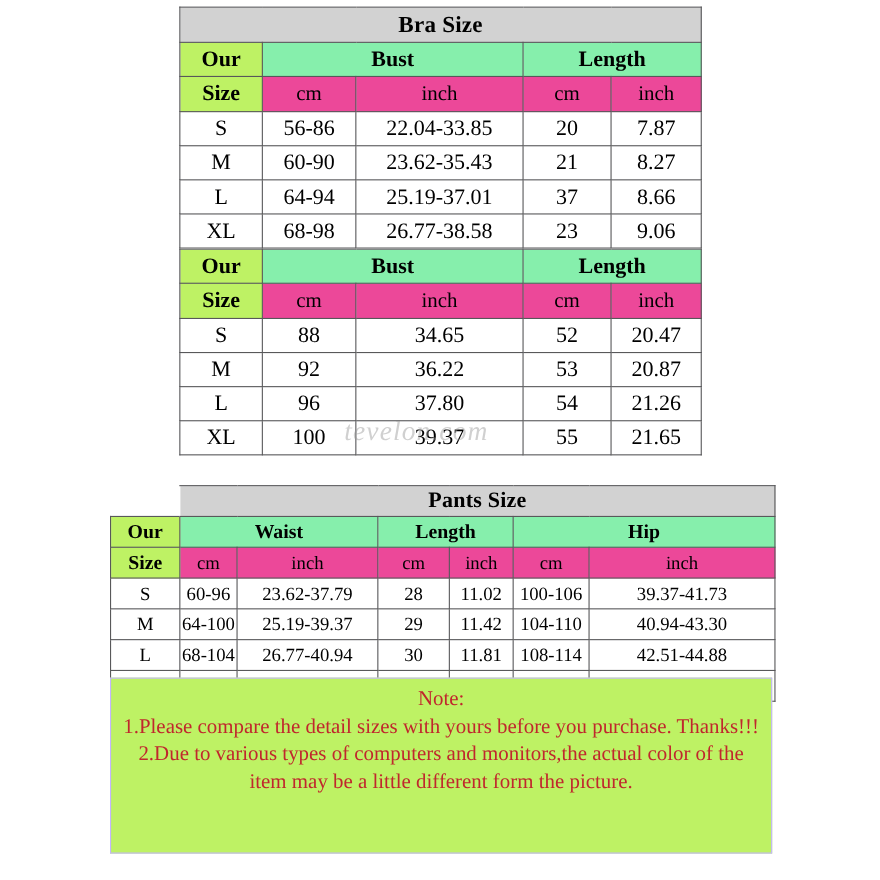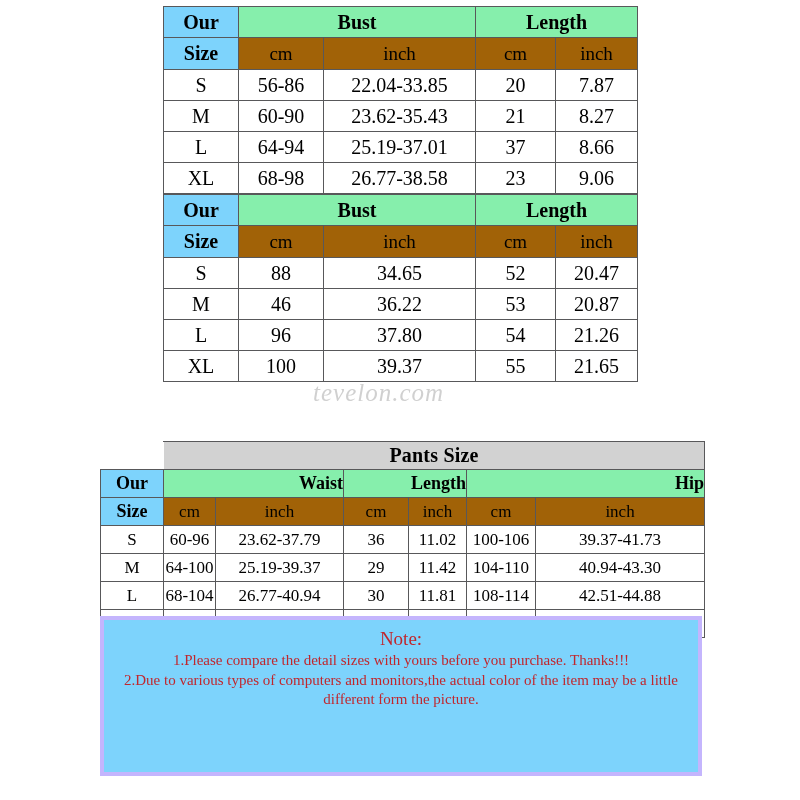--- a/index.html
+++ b/index.html
@@ -37,28 +37,28 @@
     height: 31px;
     letter-spacing: .2px;
   }
   .grp-cell {
     background: #86efac;
     font-weight: bold;
     font-size: 20px;
     height: 30px;
   }
   .unit-cell {
-    background: #a16207;
+    background: #ec4899;
     font-size: 19px;
     height: 31px;
     text-align: left;
     padding-left: 6px;
   }
   .oursize-cell {
-    background: #7dd3fc;
+    background: #bef264;
     font-weight: bold;
     font-size: 20px;
     height: 30px;
   }
   .data-cell {
     background: #ffffff;
     font-size: 20px;
     height: 30px;
   }
   .data-cell.sz {
@@ -76,49 +76,49 @@
   
   #pants-block {
     position: absolute;
     left: 100px;
     top: 441px;
   }
   #pants-block .size-table { width: 604px; }
   #pants-block .pants-title-row .title-cell { border-left-color: transparent; }
   #pants-block .data-cell { font-size: 17px; }
   #pants-block .unit-cell { font-size: 17px; }
-  #pants-block .grp-cell  { font-size: 18px; text-align: right; }
+  #pants-block .grp-cell  { font-size: 18px; }
   #pants-block .oursize-cell { font-size: 18px; }
   #pants-block .title-cell { font-size: 20px; }
   #pants-block .size-table td { height: 27px; }
   #pants-block .spacer-cell {
     border: none;
     background: transparent;
   }
 
   
   #note-box {
     position: absolute;
     left: 100px;
     top: 616px;
     width: 602px;
     height: 160px;
-    border: 4px solid #c4b5fd;
-    background: #7dd3fc;
+    border: 1px solid #c4b5fd;
+    background: #bef264;
     box-sizing: border-box;
     color: #c0272d;
     text-align: center;
     padding-top: 7px;
   }
   #note-box .note-title {
     font-size: 19px;
     line-height: 1.25;
   }
   #note-box .note-line {
-    font-size: 15px;
+    font-size: 19px;
     line-height: 1.32;
     padding: 0 10px;
   }
 
   
   #watermark {
     position: absolute;
     left: 313px;
     top: 379px;
     font-family: "Liberation Serif", "DejaVu Serif", serif;
@@ -138,20 +138,23 @@
   <table class="size-table">
     <colgroup>
       <col style="width:75px">
         <col style="width:85px">
         <col style="width:152px">
       <col style="width:80px">
         <col style="width:82px">
     </colgroup>
     <tbody>
       <tr>
+        <td class="title-cell" colspan="5">Bra Size</td>
+      </tr>
+      <tr>
         <td class="oursize-cell">Our</td>
         <td class="grp-cell" colspan="2">Bust</td>
         <td class="grp-cell" colspan="2">Length</td>
       </tr>
       <tr>
         <td class="oursize-cell">Size</td>
         <td class="unit-cell">cm</td>
         <td class="unit-cell">inch</td>
         <td class="unit-cell">cm</td>
         <td class="unit-cell">inch</td>
@@ -212,21 +215,21 @@
 
       <tr>
         <td class="data-cell sz">S</td>
         <td class="data-cell">88</td>
         <td class="data-cell">34.65</td>
         <td class="data-cell">52</td>
         <td class="data-cell">20.47</td>
       </tr>
       <tr>
         <td class="data-cell sz">M</td>
-        <td class="data-cell">46</td>
+        <td class="data-cell">92</td>
         <td class="data-cell">36.22</td>
         <td class="data-cell">53</td>
         <td class="data-cell">20.87</td>
       </tr>
       <tr>
         <td class="data-cell sz">L</td>
         <td class="data-cell">96</td>
         <td class="data-cell">37.80</td>
         <td class="data-cell">54</td>
         <td class="data-cell">21.26</td>
@@ -271,21 +274,21 @@
         <td class="unit-cell">cm</td>
         <td class="unit-cell">inch</td>
         <td class="unit-cell">cm</td>
         <td class="unit-cell">inch</td>
       </tr>
 
       <tr>
         <td class="data-cell sz">S</td>
         <td class="data-cell">60-96</td>
         <td class="data-cell">23.62-37.79</td>
-        <td class="data-cell">36</td>
+        <td class="data-cell">28</td>
         <td class="data-cell">11.02</td>
         <td class="data-cell">100-106</td>
         <td class="data-cell">39.37-41.73</td>
       </tr>
       <tr>
         <td class="data-cell sz">M</td>
         <td class="data-cell">64-100</td>
         <td class="data-cell">25.19-39.37</td>
         <td class="data-cell">29</td>
         <td class="data-cell">11.42</td>

